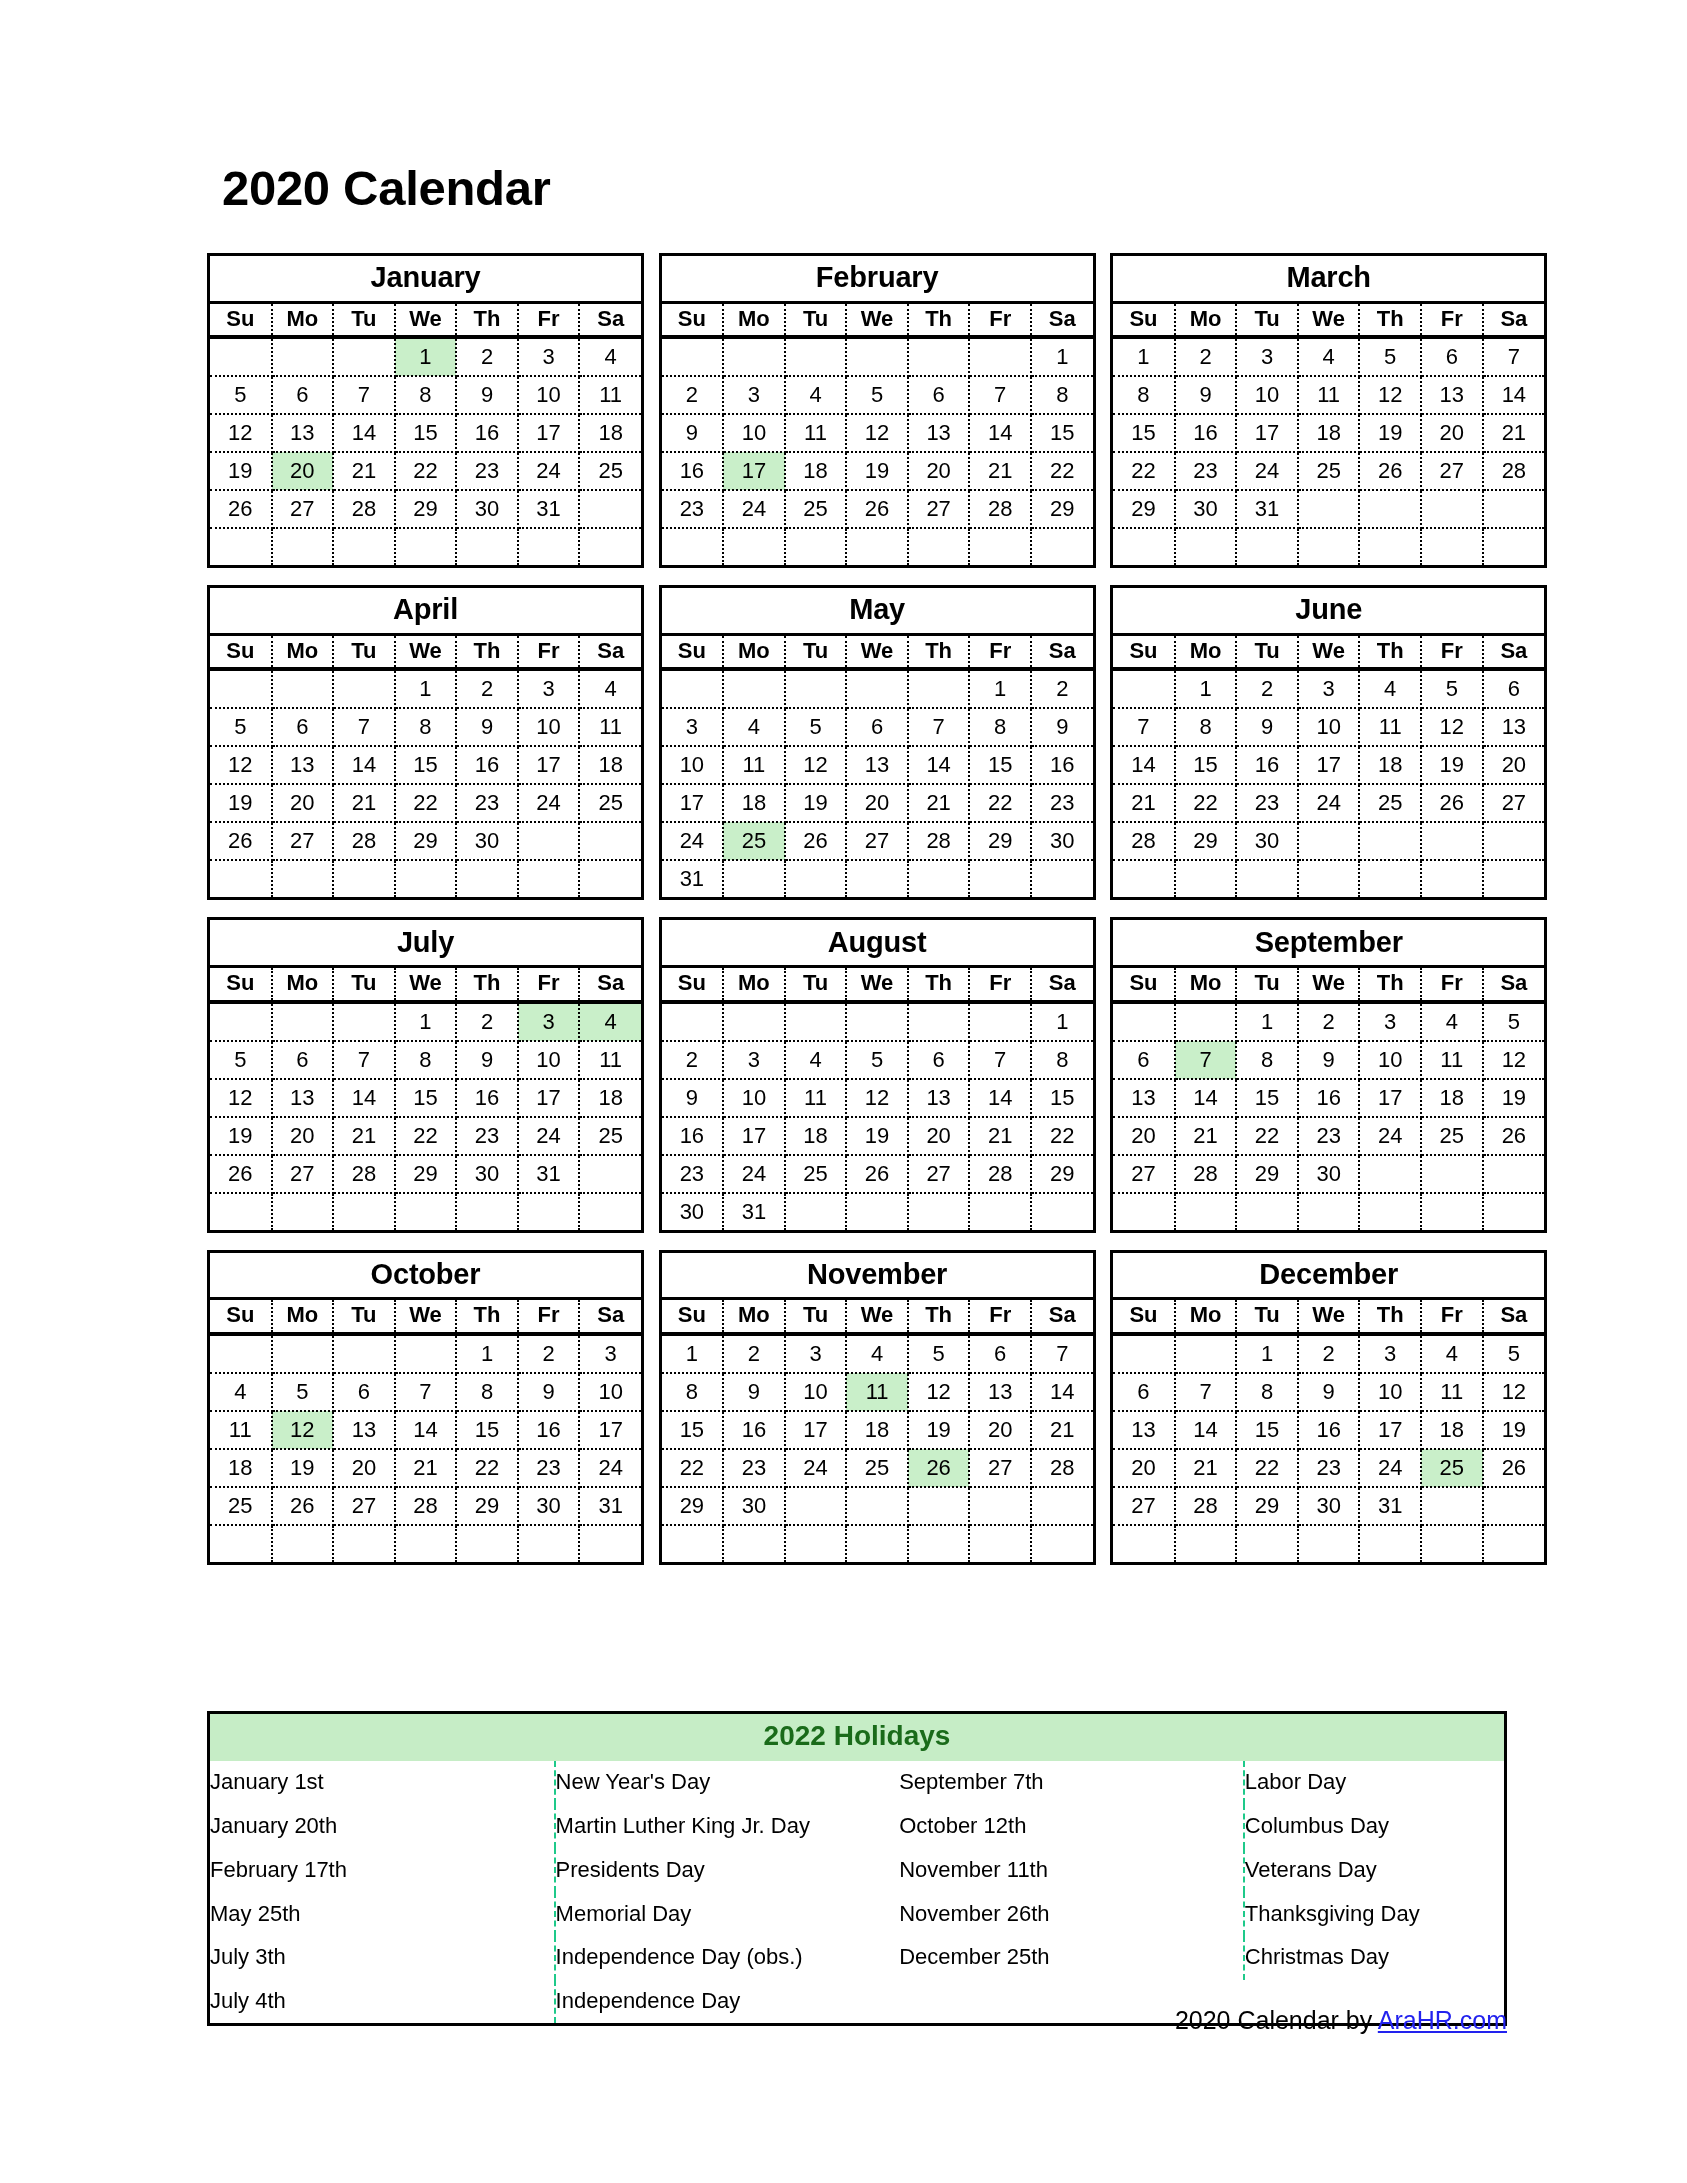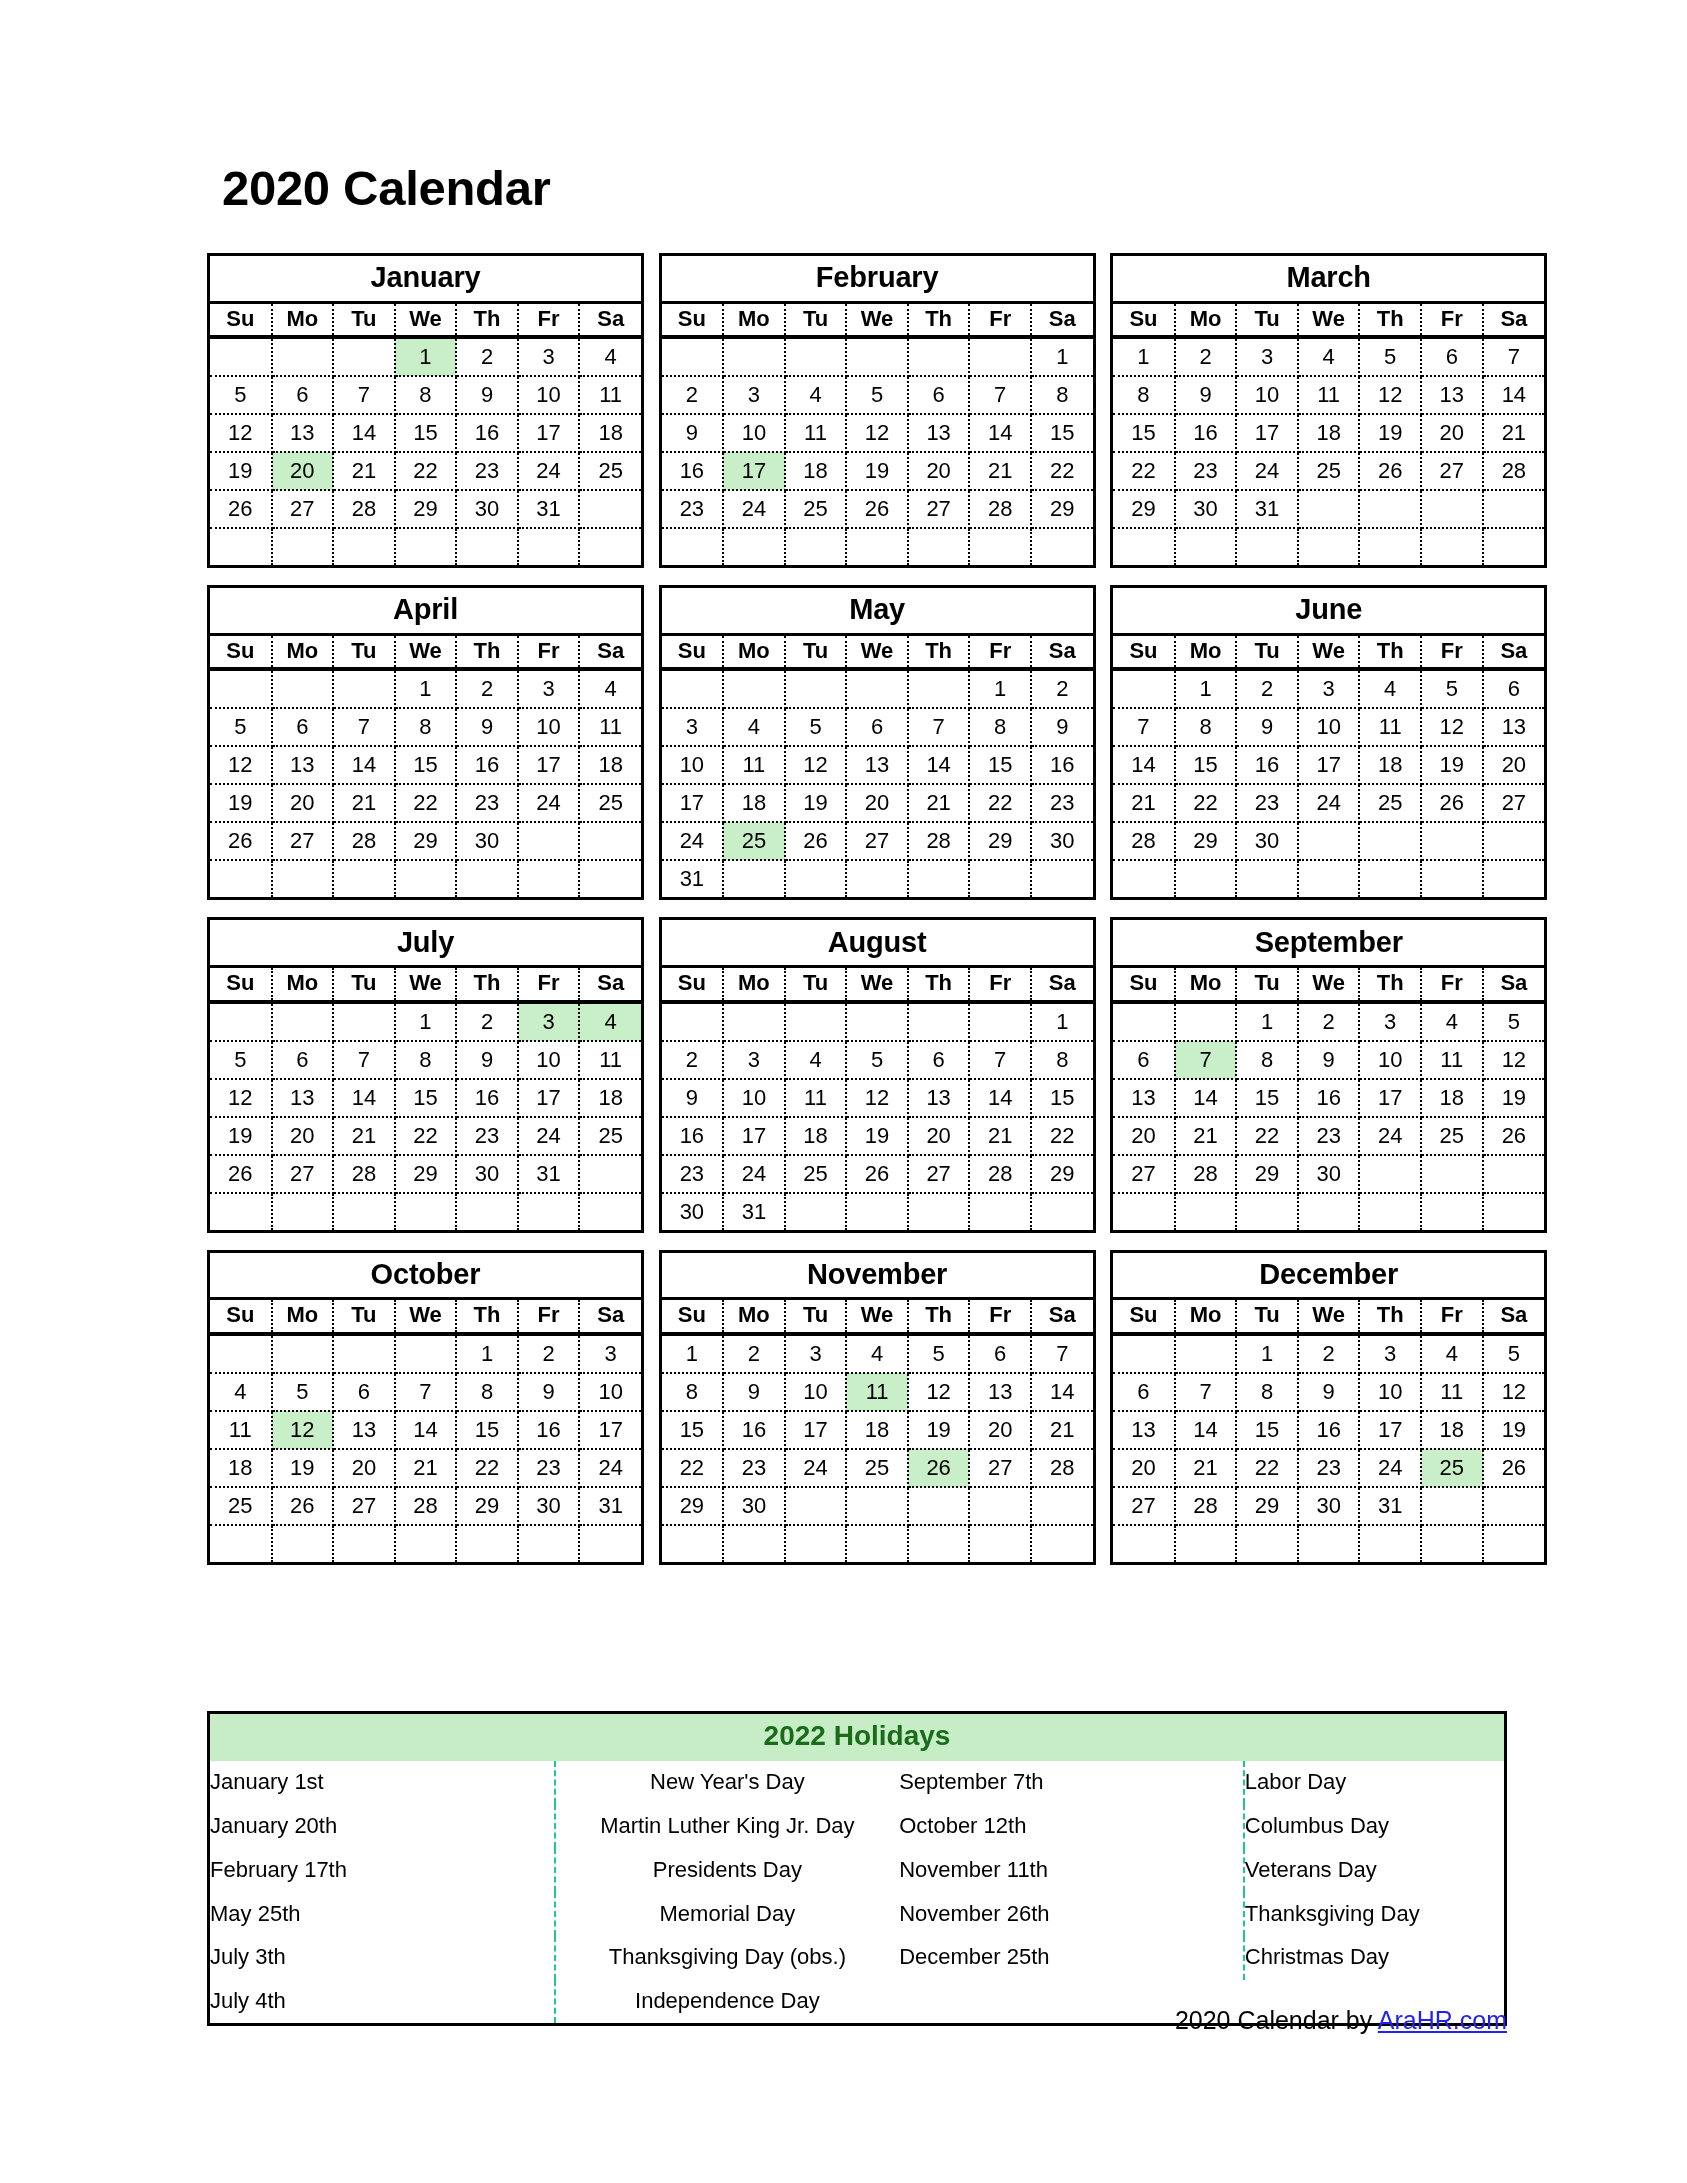--- a/index.html
+++ b/index.html
@@ -140,21 +140,21 @@
     text-align: left;
     width: 28.5%;
     padding-right: 10.6px;
     border-right: 2px dashed #1ec98a;
   }
   td.hol-name {
     text-align: left;
     width: 21.5%;
     padding-left: 9.3px;
   }
-  td.hol-name.wide { width: 28.5%; text-align: center; }
+  td.hol-name.wide { width: 28.5%; }
 
   
   .footer {
     position: absolute;
     left: 207px;
     top: 2008px;
     width: 1300px;
     text-align: right;
     font-size: 25px;
     line-height: 1;
@@ -1063,21 +1063,21 @@
             <td class="hol-name">Veterans Day</td>
           </tr>
           <tr>
             <td class="hol-date">May 25th</td>
             <td class="hol-name wide">Memorial Day</td>
             <td class="hol-date">November 26th</td>
             <td class="hol-name">Thanksgiving Day</td>
           </tr>
           <tr>
             <td class="hol-date">July 3th</td>
-            <td class="hol-name wide">Thanksgiving Day (obs.)</td>
+            <td class="hol-name wide">Independence Day (obs.)</td>
             <td class="hol-date">December 25th</td>
             <td class="hol-name">Christmas Day</td>
           </tr>
           <tr>
             <td class="hol-date">July 4th</td>
             <td class="hol-name wide">Independence Day</td>
             <td class="hol-date" style="border-right: none;"></td>
             <td class="hol-name"></td>
           </tr>
         </tbody>

